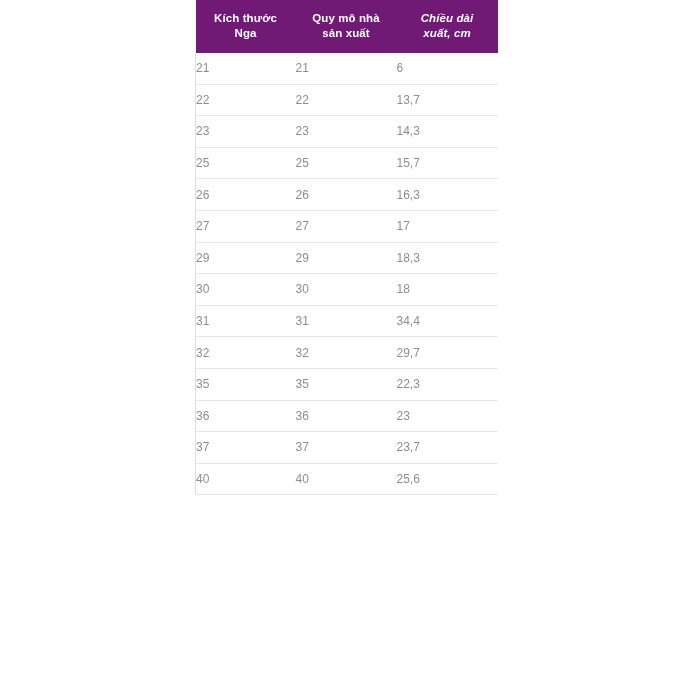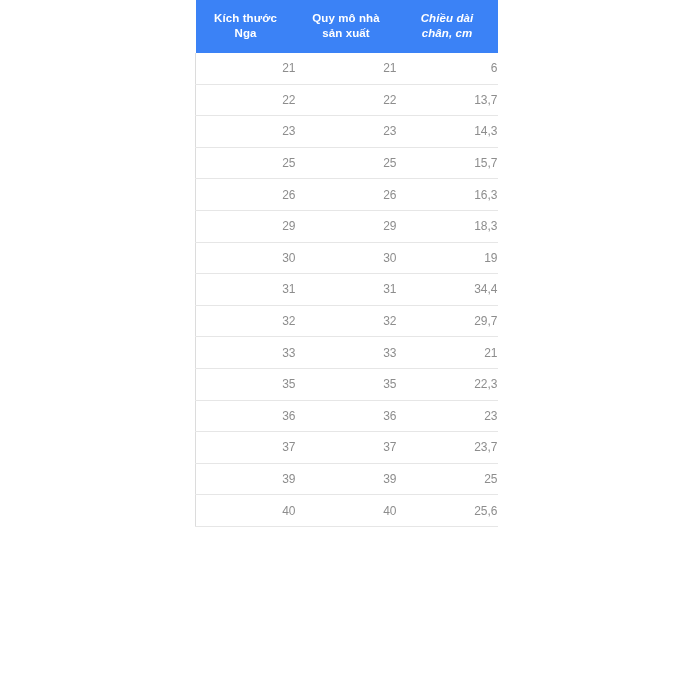--- a/index.html
+++ b/index.html
@@ -29,41 +29,41 @@
     border-collapse: collapse;
     table-layout: fixed;
   }
 
   
   #size-chart-table tbody tr td:first-child {
     border-left: 1px solid #dcdcdc;
   }
 
   thead th {
-    background: #3b82f6;
+    background: #701a75;
     color: #ffffff;
     font-size: 11.5px;
     font-weight: bold;
     line-height: 15px;
     padding: 11px 2px 12px 2px;
     text-align: center;
     vertical-align: middle;
     border: none;
     letter-spacing: 0.1px;
   }
 
   thead th.col-a { width: 96px; }
   thead th.col-b { width: 97px; }
   thead th.col-c { width: 97px; font-style: italic; }
 
   tbody td {
     height: 30.6px;
     font-size: 12px;
     color: #8d8d8d;
-    text-align: right;
+    text-align: left;
     vertical-align: middle;
     border-bottom: 1px solid #e6e6e6;
     padding: 0;
     font-weight: normal;
   }
 
   tbody tr:first-child td {
     border-top: none;
   }
 
@@ -83,21 +83,21 @@
         <th class="col-a">
           <span class="hdr-line">Kích thước</span>
           <span class="hdr-line">Nga</span>
         </th>
         <th class="col-b">
           <span class="hdr-line">Quy mô nhà</span>
           <span class="hdr-line">sản xuất</span>
         </th>
         <th class="col-c">
           <span class="hdr-line">Chiều dài</span>
-          <span class="hdr-line">chân, cm</span>
+          <span class="hdr-line">xuất, cm</span>
         </th>
       </tr>
     </thead>
     <tbody id="table-body">
         <tr>
           <td>21</td>
           <td>21</td>
           <td>6</td>
         </tr>
         <tr>
@@ -114,64 +114,59 @@
           <td>25</td>
           <td>25</td>
           <td>15,7</td>
         </tr>
         <tr>
           <td>26</td>
           <td>26</td>
           <td>16,3</td>
         </tr>
         <tr>
+          <td>27</td>
+          <td>27</td>
+          <td>17</td>
+        </tr>
+        <tr>
           <td>29</td>
           <td>29</td>
           <td>18,3</td>
         </tr>
         <tr>
           <td>30</td>
           <td>30</td>
-          <td>19</td>
+          <td>18</td>
         </tr>
         <tr>
           <td>31</td>
           <td>31</td>
           <td>34,4</td>
         </tr>
         <tr>
           <td>32</td>
           <td>32</td>
           <td>29,7</td>
-        </tr>
-        <tr>
-          <td>33</td>
-          <td>33</td>
-          <td>21</td>
         </tr>
         <tr>
           <td>35</td>
           <td>35</td>
           <td>22,3</td>
         </tr>
         <tr>
           <td>36</td>
           <td>36</td>
           <td>23</td>
         </tr>
         <tr>
           <td>37</td>
           <td>37</td>
           <td>23,7</td>
         </tr>
         <tr>
-          <td>39</td>
-          <td>39</td>
-          <td>25</td>
-        </tr>
-        <tr>
           <td>40</td>
           <td>40</td>
           <td>25,6</td>
         </tr>
       </tbody>
   </table>
 </div>
 
 </body></html>

